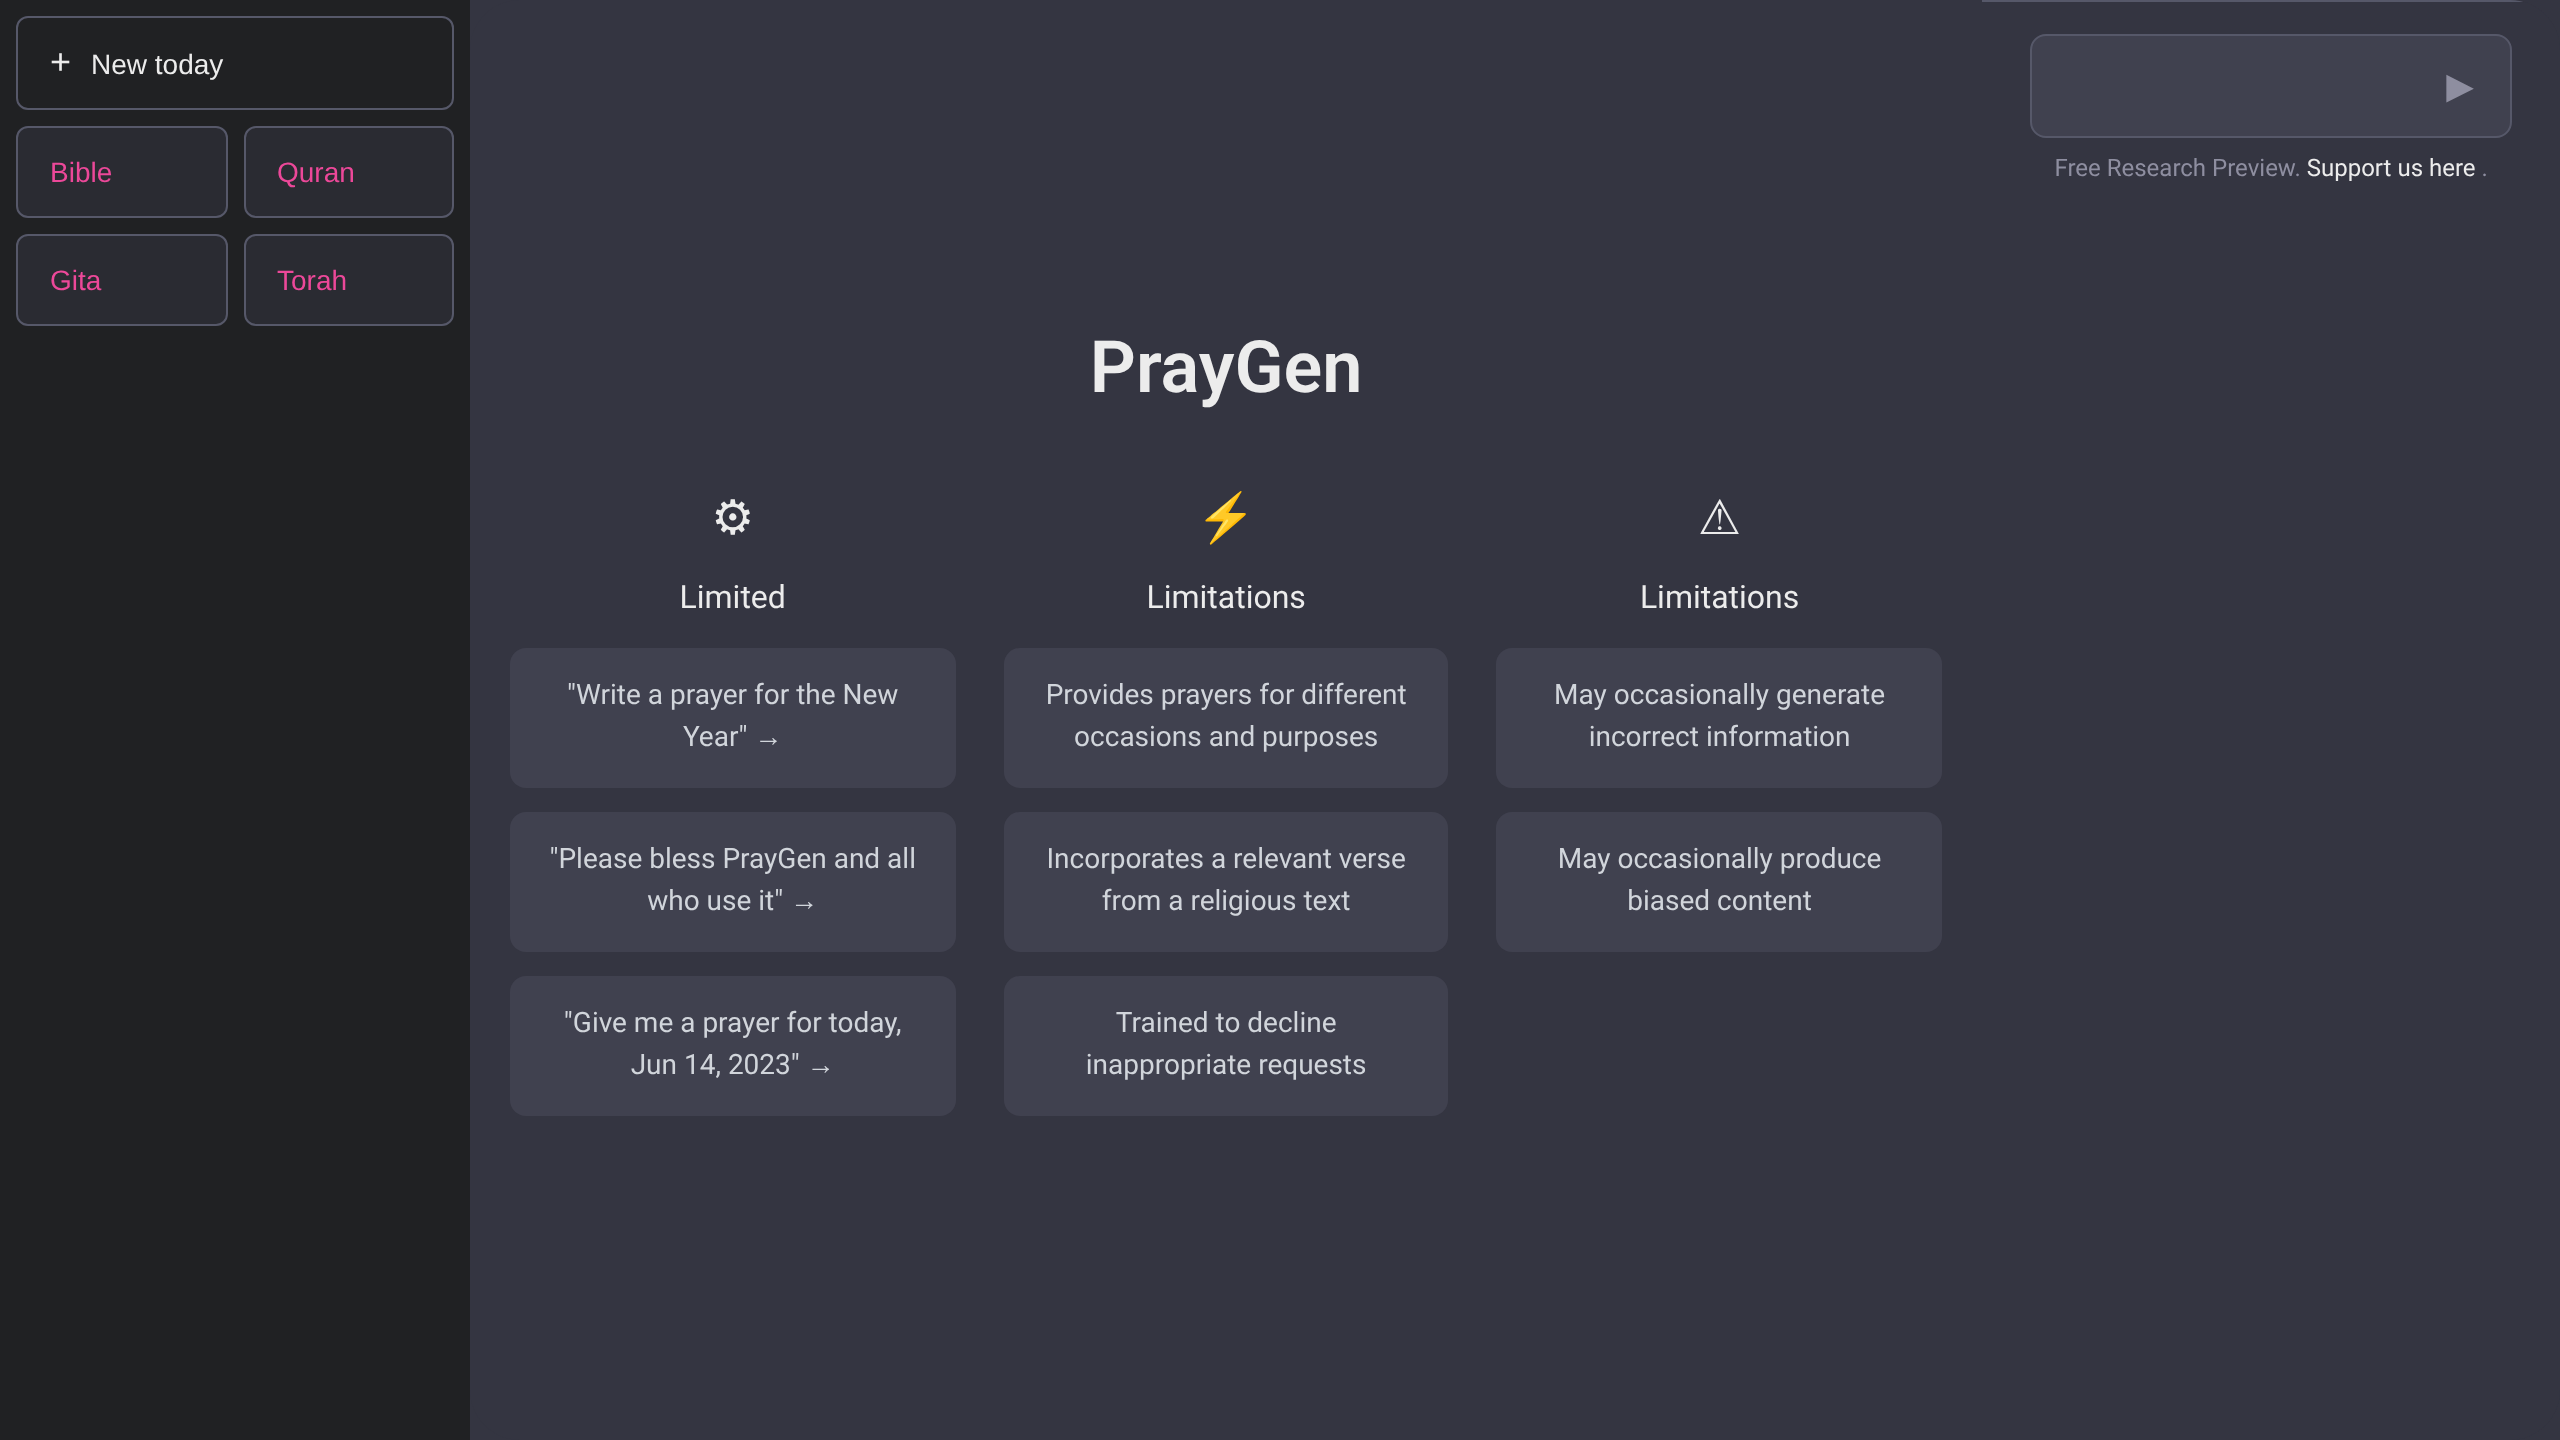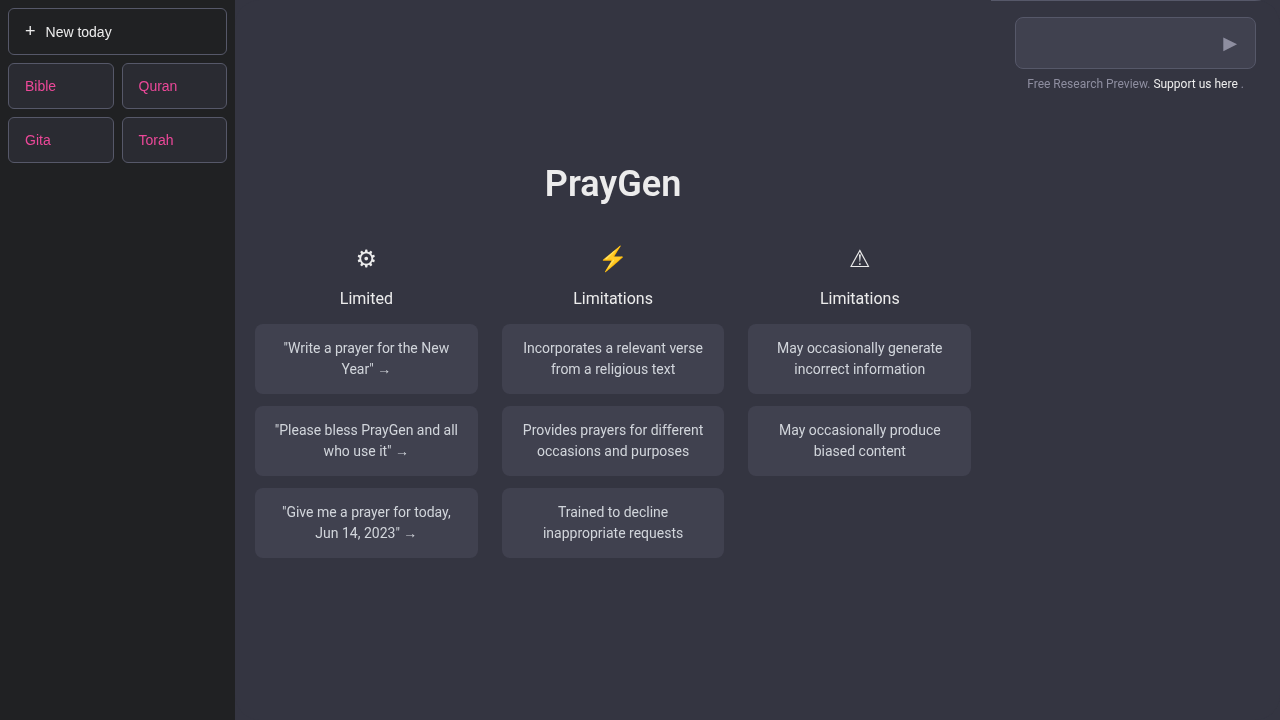--- a/index.html
+++ b/index.html
@@ -230,24 +230,24 @@
         </div>
         <div class="card">
           <span>"Give me a prayer for today, Jun 14, 2023" →</span>
         </div>
       </div>
 
       <div class="column">
         <div class="column-icon">⚡</div>
         <div class="column-title">Limitations</div>
         <div class="card">
+          <span>Provides prayers for different occasions and purposes</span>
+        </div>
+        <div class="card">
           <span>Incorporates a relevant verse from a religious text</span>
-        </div>
-        <div class="card">
-          <span>Provides prayers for different occasions and purposes</span>
         </div>
         <div class="card">
           <span>Trained to decline inappropriate requests</span>
         </div>
       </div>
 
       <div class="column">
         <div class="column-icon">⚠</div>
         <div class="column-title">Limitations</div>
         <div class="card">

